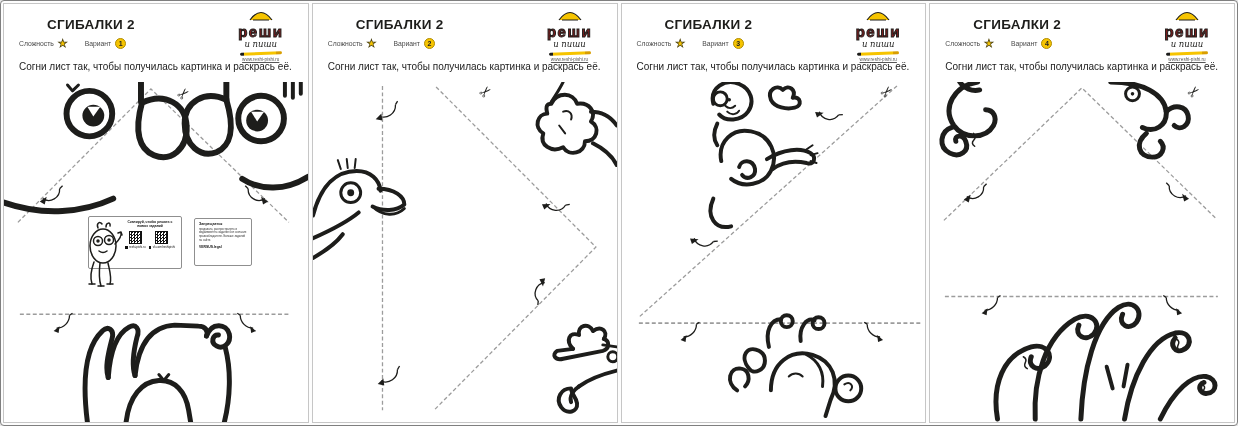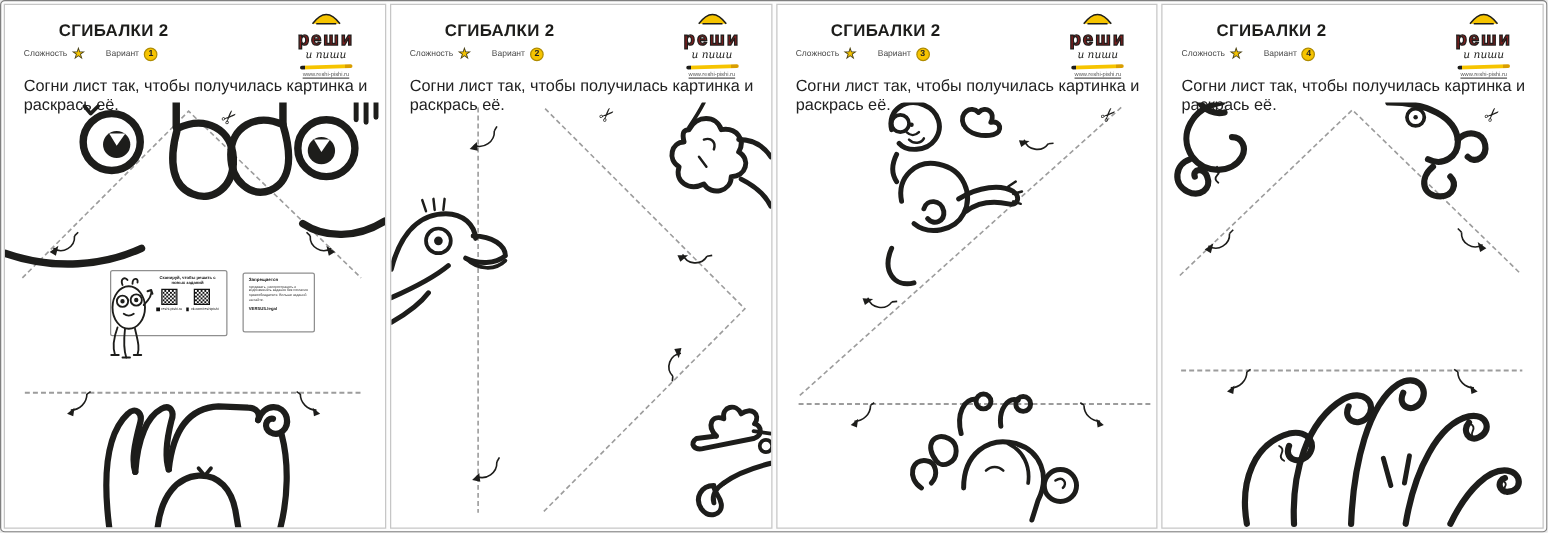--- a/index.html
+++ b/index.html
@@ -6,21 +6,21 @@
   #canvas{width:1238px;height:426px;box-sizing:border-box;background:#fdfdfd;border:1px solid #7f7f7f;
     border-radius:4px;display:flex;gap:3px;padding:2px;overflow:hidden;}
   .page{position:relative;flex:1 1 0;background:#fff;border:1px solid #c6c6c6;overflow:hidden;}
   
   .title{position:absolute;left:15px;top:13px;font-size:13.5px;font-weight:700;color:#1d1d1b;letter-spacing:.3px;margin-left:28px;}
   .meta{position:absolute;left:15px;top:34px;display:flex;align-items:center;gap:4px;font-size:6.8px;color:#4a4a4a;}
   .star{font-size:11px;line-height:1;color:#f6c400;-webkit-text-stroke:.7px #4a431a;}
   .badge{width:11px;height:11px;border-radius:50%;background:#f6c400;border:1px solid #b08c00;
     display:flex;align-items:center;justify-content:center;font-size:7px;font-weight:700;color:#222;box-sizing:border-box;}
   .mgap{width:9px;}
-  .instr{position:absolute;left:15px;top:57px;font-size:13px;color:#222;}
+  .instr{position:absolute;left:15px;top:57px;font-size:10px;color:#222;}
   .logo{position:absolute;top:4px;right:7px;width:80px;text-align:center;line-height:1;}
   .logo-reshi{font-size:15px;font-weight:800;color:#7f1d1d;-webkit-text-stroke:1px #1d1d1b;letter-spacing:1.5px;}
   .logo-pishi{font-family:"DejaVu Serif",serif;font-style:italic;font-size:8.5px;color:#1d1d1b;margin-top:1px;}
   .logo-pencil{width:42px;height:3px;margin:3px auto 3px;border-radius:2px;transform:rotate(-2deg);
     background:linear-gradient(90deg,#1d1d1b 0 9%,#f6c400 9% 86%,#d99e00 86%);}
   .logo-link{font-size:4.6px;color:#555;text-decoration:underline;}
   
   .content{position:absolute;top:78px;left:0;right:0;bottom:0;}
   svg.diagram{position:absolute;inset:0;width:100%;height:100%;}
   .fold{fill:none;stroke:#9c9c9c;stroke-width:1.3;stroke-dasharray:4 2.5;}

